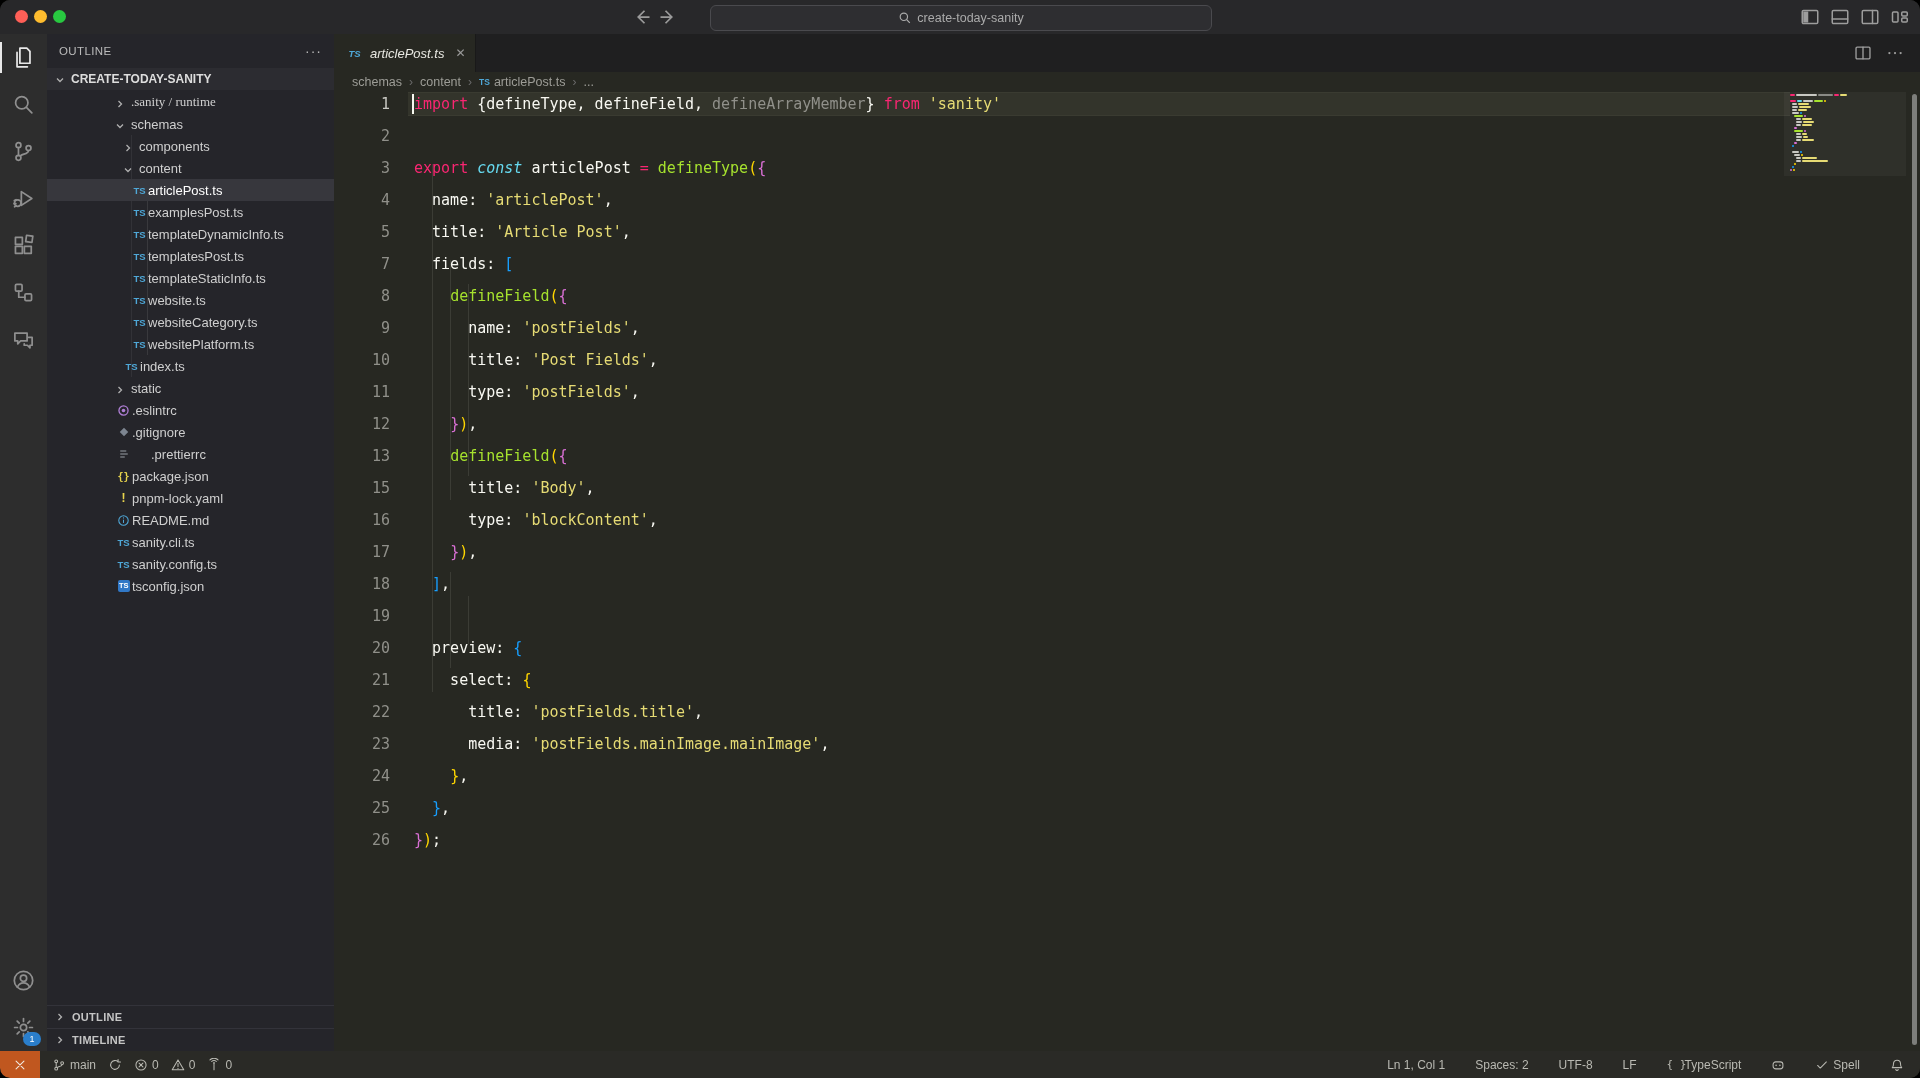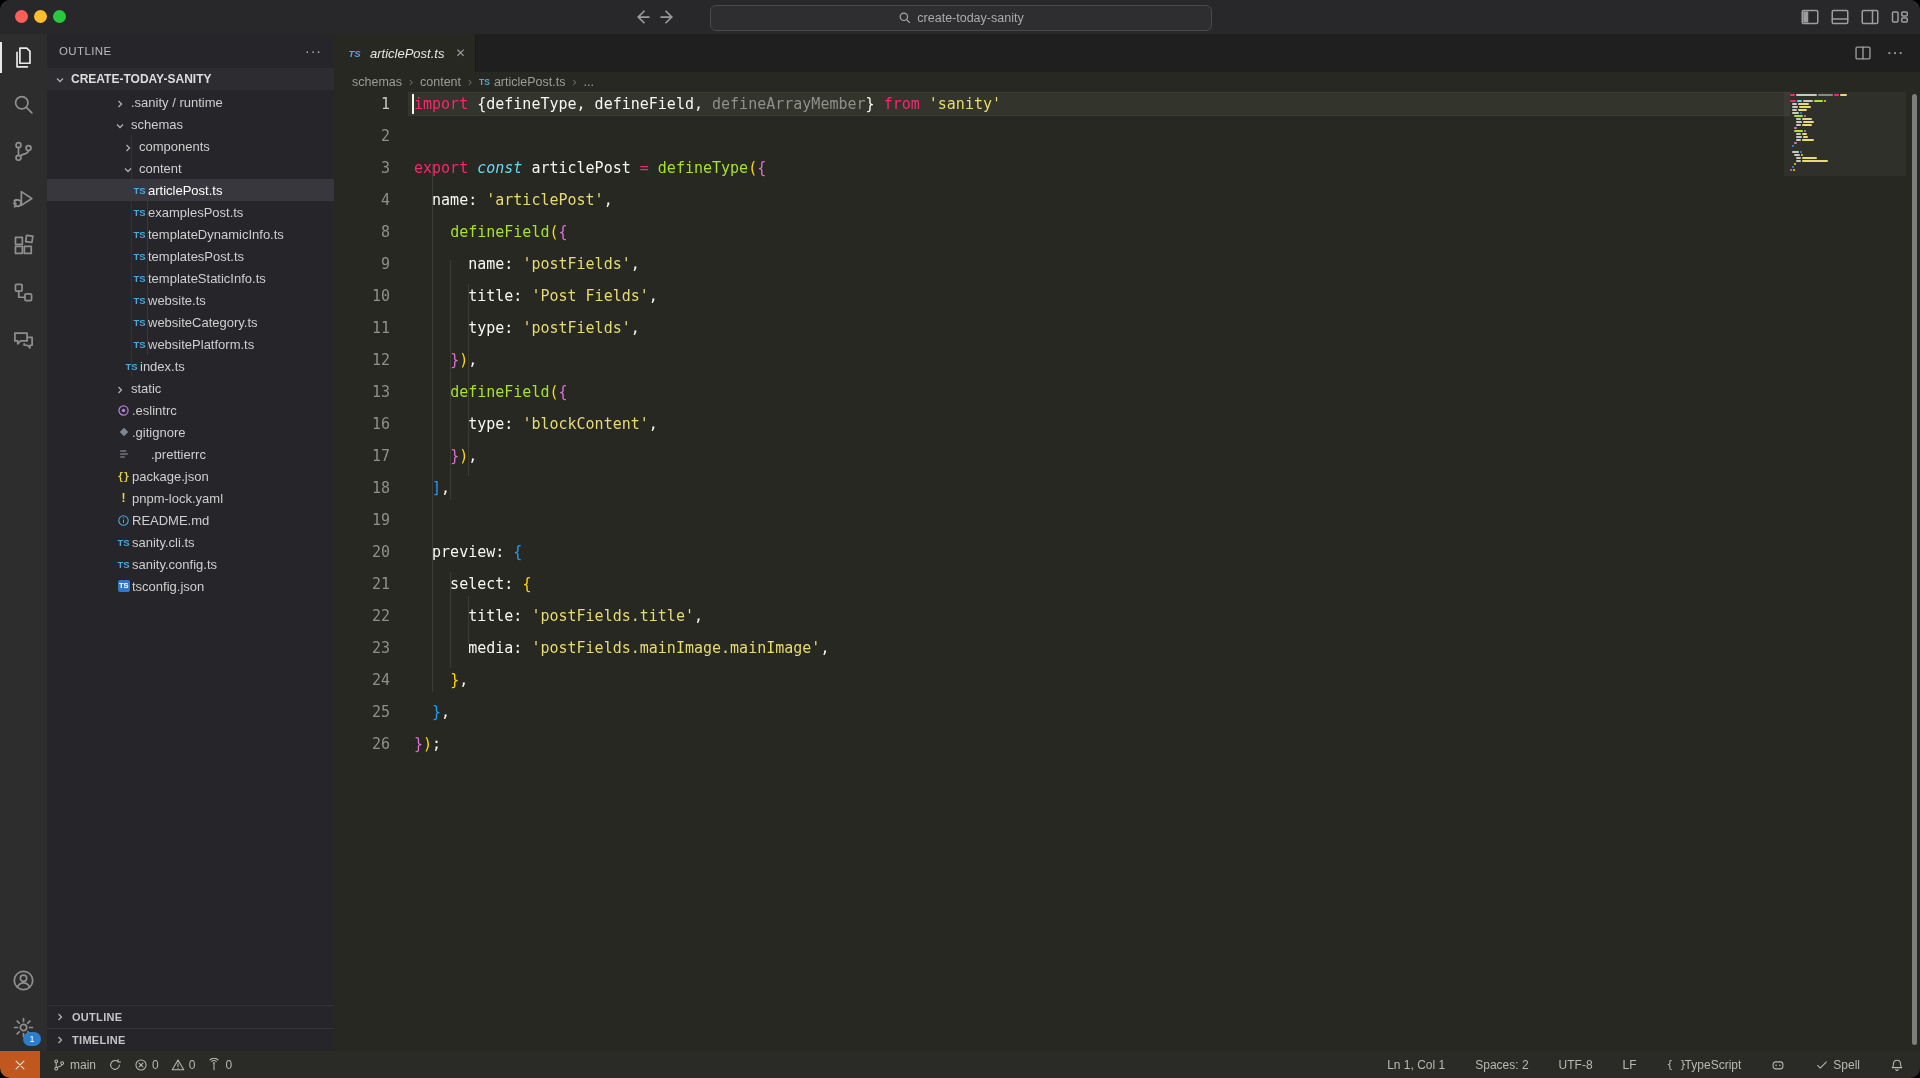--- a/index.html
+++ b/index.html
@@ -234,21 +234,21 @@
       <span class="chev">
         <svg viewBox="0 0 10 10" fill="none" stroke="currentColor" stroke-width="1.3">
             <path d="M2 3.5l3 3 3-3"></path>
           </svg>
       </span>
       <span>CREATE-TODAY-SANITY</span>
     </div>
     <div class="tree" id="tree">
       <div class="guide" style="left:84px;top:44px;height:242px;opacity:.55;"></div>
       <div class="guide" style="left:100px;top:88px;height:176px;opacity:.8;"></div>
-    <div class="trow" style="padding-left: 68px;">
+    <div class="trow" style="padding-left: 68px; font-family: Liberation Serif, serif;">
           <span class="chev" style="margin-right:6px;"><svg viewBox="0 0 10 10" fill="none" stroke="currentColor" stroke-width="1.3">
               <path d="M3.5 2l3 3-3 3"></path>
             </svg></span>
           <span>.sanity / runtime</span>
         </div>
         <div class="trow" style="padding-left: 68px;">
           <span class="chev" style="margin-right:6px;"><svg viewBox="0 0 10 10" fill="none" stroke="currentColor" stroke-width="1.3">
               <path d="M2 3.5l3 3 3-3"></path>
             </svg></span>
           <span>schemas</span>
@@ -449,26 +449,29 @@
       <div class="iguide" style="left:98px;top:72px;height:528px;"></div>
       <div class="iguide" style="left:116px;top:168px;height:240px;"></div>
       <div class="iguide" style="left:116px;top:480px;height:96px;"></div>
       <div class="iguide" style="left:134px;top:192px;height:192px;"></div>
       <div class="iguide" style="left:134px;top:504px;height:48px;"></div>
       <div id="code-lines">
           <div class="cline cur"><span class="num">1</span><span class="tok-kw">import</span><span class="tok-pl"> {</span><span class="tok-pl">defineType, defineField, </span><span class="tok-fd">defineArrayMember</span><span class="tok-pl">} </span><span class="tok-kw">from </span><span class="tok-str">'sanity'</span></div>
           <div class="cline"><span class="num">2</span></div>
           <div class="cline"><span class="num">3</span><span class="tok-kw">export </span><span class="tok-ty">const </span><span class="tok-pl">articlePost </span><span class="tok-kw">= </span><span class="tok-fn">defineType</span><span class="tok-b1">(</span><span class="tok-b2">{</span></div>
           <div class="cline"><span class="num">4</span><span class="tok-pl">  name: </span><span class="tok-str">'articlePost'</span><span class="tok-pl">,</span></div>
+          <div class="cline"><span class="num">5</span><span class="tok-pl">  title: </span><span class="tok-str">'Article Post'</span><span class="tok-pl">,</span></div>
+          <div class="cline"><span class="num">7</span><span class="tok-pl">  fields: </span><span class="tok-b3">[</span></div>
           <div class="cline"><span class="num">8</span><span class="tok-pl">    </span><span class="tok-fn">defineField</span><span class="tok-b1">(</span><span class="tok-b2">{</span></div>
           <div class="cline"><span class="num">9</span><span class="tok-pl">      name: </span><span class="tok-str">'postFields'</span><span class="tok-pl">,</span></div>
           <div class="cline"><span class="num">10</span><span class="tok-pl">      title: </span><span class="tok-str">'Post Fields'</span><span class="tok-pl">,</span></div>
           <div class="cline"><span class="num">11</span><span class="tok-pl">      type: </span><span class="tok-str">'postFields'</span><span class="tok-pl">,</span></div>
           <div class="cline"><span class="num">12</span><span class="tok-pl">    </span><span class="tok-b2">}</span><span class="tok-b1">)</span><span class="tok-pl">,</span></div>
           <div class="cline"><span class="num">13</span><span class="tok-pl">    </span><span class="tok-fn">defineField</span><span class="tok-b1">(</span><span class="tok-b2">{</span></div>
+          <div class="cline"><span class="num">15</span><span class="tok-pl">      title: </span><span class="tok-str">'Body'</span><span class="tok-pl">,</span></div>
           <div class="cline"><span class="num">16</span><span class="tok-pl">      type: </span><span class="tok-str">'blockContent'</span><span class="tok-pl">,</span></div>
           <div class="cline"><span class="num">17</span><span class="tok-pl">    </span><span class="tok-b2">}</span><span class="tok-b1">)</span><span class="tok-pl">,</span></div>
           <div class="cline"><span class="num">18</span><span class="tok-pl">  </span><span class="tok-b3">]</span><span class="tok-pl">,</span></div>
           <div class="cline"><span class="num">19</span></div>
           <div class="cline"><span class="num">20</span><span class="tok-pl">  preview: </span><span class="tok-b3">{</span></div>
           <div class="cline"><span class="num">21</span><span class="tok-pl">    select: </span><span class="tok-b1">{</span></div>
           <div class="cline"><span class="num">22</span><span class="tok-pl">      title: </span><span class="tok-str">'postFields.title'</span><span class="tok-pl">,</span></div>
           <div class="cline"><span class="num">23</span><span class="tok-pl">      media: </span><span class="tok-str">'postFields.mainImage.mainImage'</span><span class="tok-pl">,</span></div>
           <div class="cline"><span class="num">24</span><span class="tok-pl">    </span><span class="tok-b1">}</span><span class="tok-pl">,</span></div>
           <div class="cline"><span class="num">25</span><span class="tok-pl">  </span><span class="tok-b3">}</span><span class="tok-pl">,</span></div>

